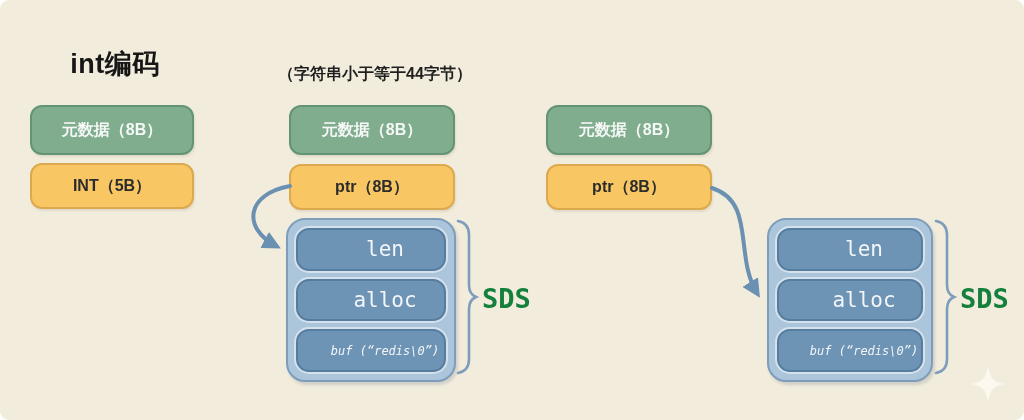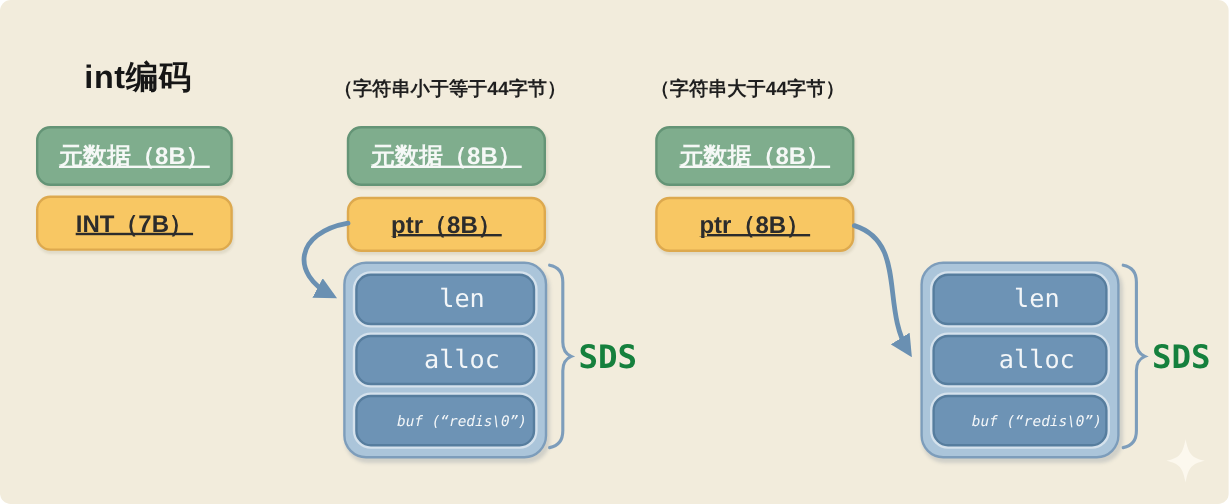--- a/index.html
+++ b/index.html
@@ -21,23 +21,22 @@
     position:absolute; text-align:center; font-size:27px; font-weight:600;
     color:var(--ink); letter-spacing:.5px; white-space:nowrap;
   }
   .col-subtitle{
     position:absolute; text-align:center; font-size:16px; font-weight:600;
     color:#1f1f1f; white-space:nowrap;
   }
   .box{
     position:absolute; display:flex; align-items:center; justify-content:center;
     border-radius:12px; border:2px solid; box-sizing:border-box;
-    font-size:20px; font-weight:600; white-space:nowrap;
+    font-size:16px; font-weight:600; white-space:nowrap;
     box-shadow:1px 2px 2px rgba(120,110,80,.14);
-    text-decoration:underline;
   }
   .box.green{background:var(--green); border-color:var(--green-border); color:var(--light);}
   .box.yellow{background:var(--yellow); border-color:var(--yellow-border); color:var(--ink-soft);}
   .sds{
     position:absolute; box-sizing:border-box;
     background:var(--sds-bg); border:2px solid var(--sds-border); border-radius:19px;
     display:flex; flex-direction:column; gap:8px; padding:8px;
     box-shadow:2px 3px 3px rgba(90,110,130,.22);
   }
   .sds .row{
@@ -55,24 +54,23 @@
   svg.overlay{position:absolute; left:0; top:0; pointer-events:none;}
 </style>
 </head>
 <body>
 
 <div class="canvas">
 
   <div class="col-title" style="left:30px; top:46px; width:170px;">int编码</div>
 
   <div class="col-subtitle" style="left:250px; top:64px; width:250px;">（字符串小于等于44字节）</div>
-  <div class="col-subtitle" style="left:518px; top:64px; width:210px;">（字符串大于44字节）</div>
 
   <div class="box green" style="left:30px; top:105px; width:164px; height:50px;">元数据（8B）</div>
-  <div class="box yellow" style="left:30px; top:163px; width:164px; height:46px;">INT（7B）</div>
+  <div class="box yellow" style="left:30px; top:163px; width:164px; height:46px;">INT（5B）</div>
 
   <div class="box green" style="left:289px; top:105px; width:166px; height:50px;">元数据（8B）</div>
   <div class="box yellow" style="left:289px; top:164px; width:166px; height:46px;">ptr（8B）</div>
 
   <div class="box green" style="left:546px; top:105px; width:166px; height:50px;">元数据（8B）</div>
   <div class="box yellow" style="left:546px; top:164px; width:166px; height:46px;">ptr（8B）</div>
 
   <div class="sds" style="left:286px; top:218px; width:170px; height:164px;">
     <div class="row">len</div>
     <div class="row">alloc</div>

